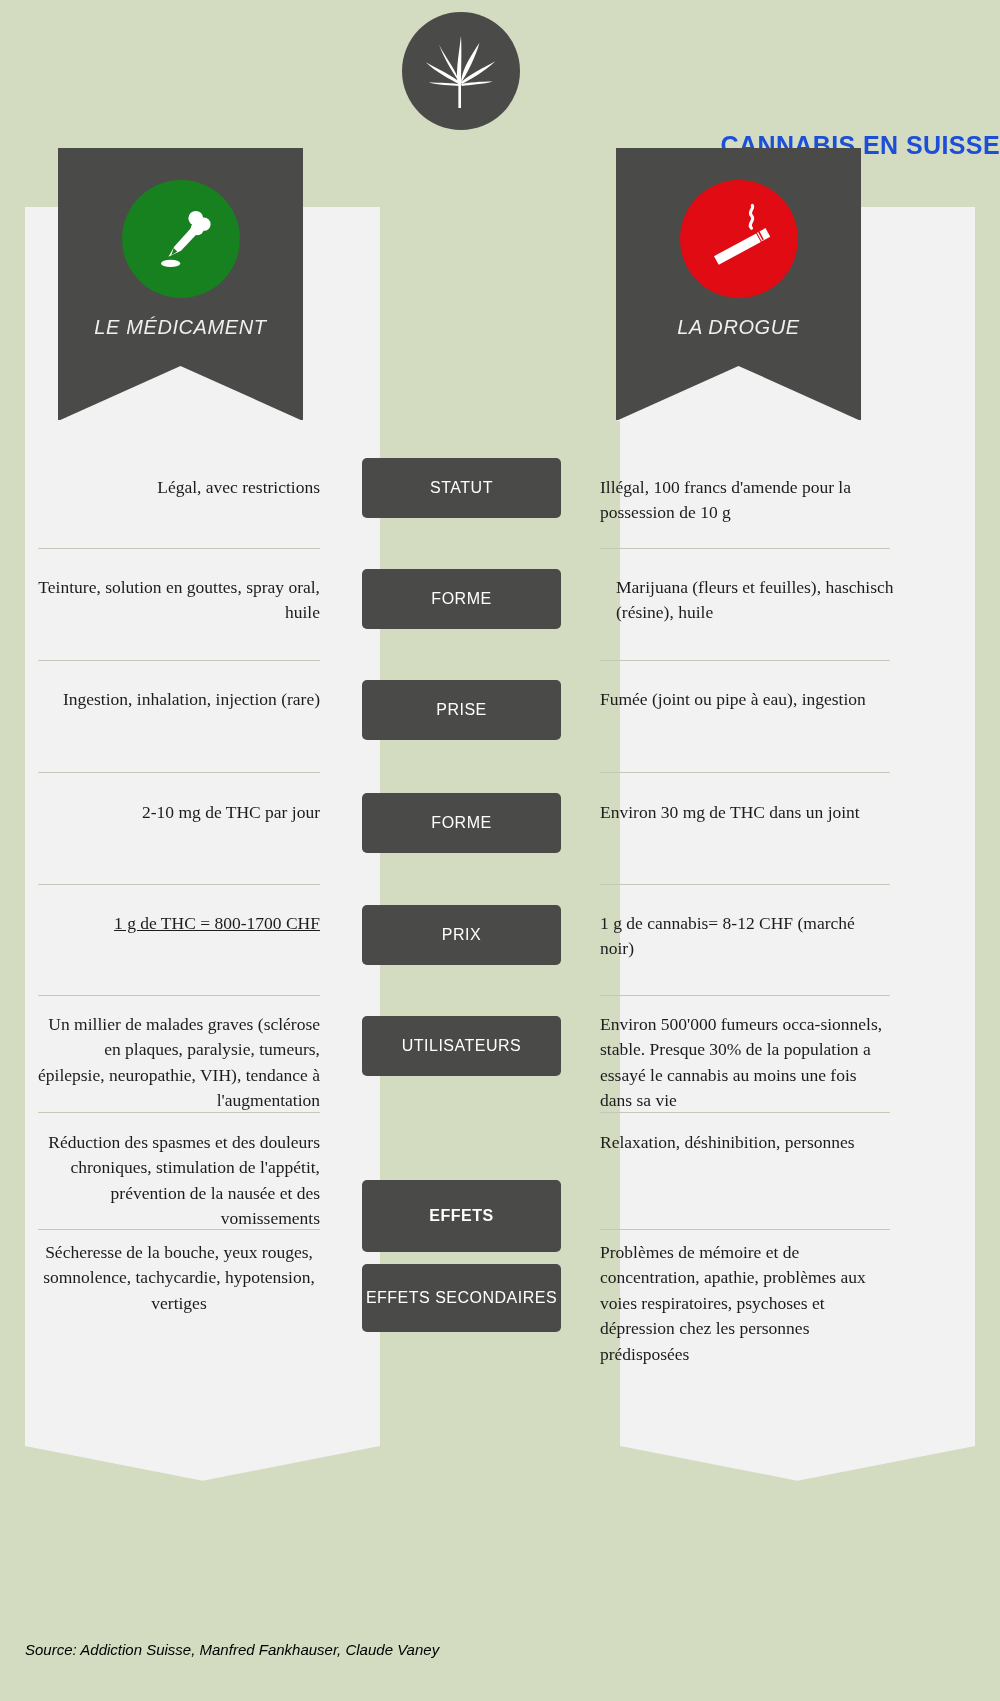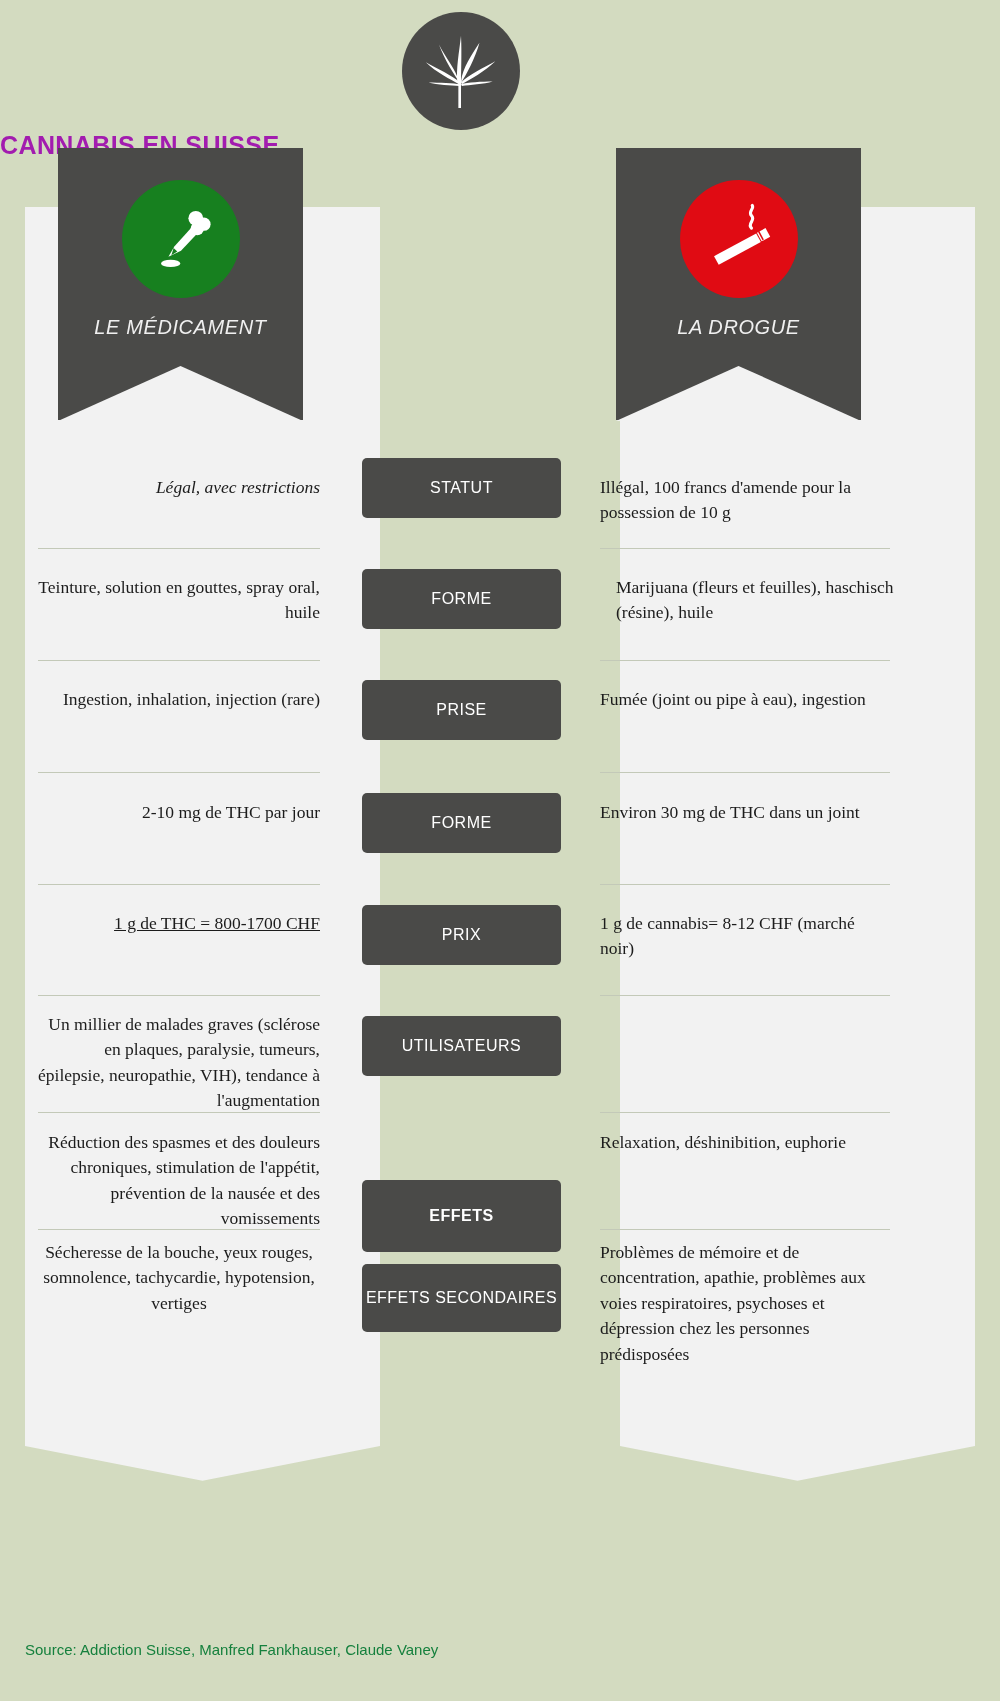--- a/index.html
+++ b/index.html
@@ -13,23 +13,23 @@
   .stage{position:absolute;left:0;top:0;width:1000px;height:1701px;}
 
   
   #logo-circle{
     position:absolute;left:402px;top:12px;width:118px;height:118px;
     border-radius:50%;background:#4a4a48;
   }
   #logo-circle svg{position:absolute;left:50%;top:50%;transform:translate(-50%,-50%);}
   #main-title{
     position:absolute;left:0;top:131px;width:1000px;
-    text-align:left;
+    text-align:right;
     font-size:25px;font-weight:bold;letter-spacing:.4px;
-    color:#a21caf;
+    color:#1d4ed8;
   }
 
   
   .panel{
     position:absolute;
     background:#f2f2f2;
   }
   #panel-left{left:25px;top:207px;width:355px;height:1300px;}
   #panel-right{right:25px;top:207px;width:355px;height:1300px;}
   .panel-notch{
@@ -80,21 +80,21 @@
 
   .chip{
     position:absolute;left:362px;width:199px;
     background:#4a4a48;border-radius:5px;
     display:flex;align-items:center;justify-content:center;
     color:#ffffff;font-size:16px;letter-spacing:.5px;
     text-align:center;line-height:1.25;
   }
   #source-text{
     position:absolute;left:25px;top:1641px;
-    font-size:15px;color:#15803d;
+    font-size:15px;color:#000000;font-style:italic;
   }
 </style>
 </head>
 <body>
 
 <div class="stage">
 
   <div id="logo-circle">
     <svg width="88" height="88" viewBox="0 0 100 100" aria-hidden="true">
       <g fill="#ffffff">
@@ -149,21 +149,21 @@
         <g stroke="#e00b13" stroke-width="2">
           <line x1="75" y1="40" x2="81" y2="51"></line>
         </g>
       </svg>
     </div>
     <div class="banner-label">LA DROGUE</div>
     <div class="banner-notch"></div>
   </div>
 
   <div id="rows">
-      <div class="cell cell-left" style="top: 475px; font-style: italic;">Légal, avec restrictions</div>
+      <div class="cell cell-left" style="top: 475px;">Légal, avec restrictions</div>
       <div class="cell cell-right" style="top: 475px;">Illégal, 100 francs d'amende pour la possession de 10 g</div>
       <div class="chip" style="top: 458px; height: 60px;">
         <span>STATUT</span>
       </div>
       <div class="divider div-left" style="top: 548px;"></div>
       <div class="divider div-right" style="top: 548px;"></div>
       <div class="cell cell-left" style="top: 575px;">Teinture, solution en gouttes, spray oral, huile</div>
       <div class="cell cell-right" style="top: 575px; margin-left: 16px;">Marijuana (fleurs et feuilles), haschisch (résine), huile</div>
       <div class="chip" style="top: 569px; height: 60px;">
         <span>FORME</span>
@@ -185,27 +185,28 @@
       <div class="divider div-left" style="top: 884px;"></div>
       <div class="divider div-right" style="top: 884px;"></div>
       <div class="cell cell-left" style="top: 911px; text-decoration: underline;">1 g de THC = 800-1700 CHF</div>
       <div class="cell cell-right" style="top: 911px;">1 g de cannabis= 8-12 CHF (marché noir)</div>
       <div class="chip" style="top: 905px; height: 60px;">
         <span>PRIX</span>
       </div>
       <div class="divider div-left" style="top: 995px;"></div>
       <div class="divider div-right" style="top: 995px;"></div>
       <div class="cell cell-left" style="top: 1012px;">Un millier de malades graves (sclérose en plaques, paralysie, tumeurs, épilepsie, neuropathie, VIH), tendance à l'augmentation</div>
+      <div class="cell cell-right" style="top: 1012px;">Environ 500'000 fumeurs occa-sionnels, stable. Presque 30% de la population a essayé le cannabis au moins une fois dans sa vie</div>
       <div class="chip" style="top: 1016px; height: 60px;">
         <span>UTILISATEURS</span>
       </div>
       <div class="divider div-left" style="top: 1112px;"></div>
       <div class="divider div-right" style="top: 1112px;"></div>
       <div class="cell cell-left" style="top: 1130px;">Réduction des spasmes et des douleurs chroniques, stimulation de l'appétit, prévention de la nausée et des vomissements</div>
-      <div class="cell cell-right" style="top: 1130px;">Relaxation, déshinibition, euphorie</div>
+      <div class="cell cell-right" style="top: 1130px;">Relaxation, déshinibition, personnes</div>
       <div class="chip" style="top: 1180px; height: 72px; font-weight: bold;">
         <span>EFFETS</span>
       </div>
       <div class="divider div-left" style="top: 1229px;"></div>
       <div class="divider div-right" style="top: 1229px;"></div>
       <div class="cell cell-left" style="top: 1240px; text-align: center;">Sécheresse de la bouche, yeux rouges,  somnolence, tachycardie, hypotension, vertiges</div>
       <div class="cell cell-right" style="top: 1240px;">Problèmes de mémoire et de concentration, apathie, problèmes aux voies respiratoires, psychoses et dépression chez les personnes prédisposées</div>
       <div class="chip" style="top: 1264px; height: 68px;">
         <span>EFFETS SECONDAIRES</span>
       </div>

